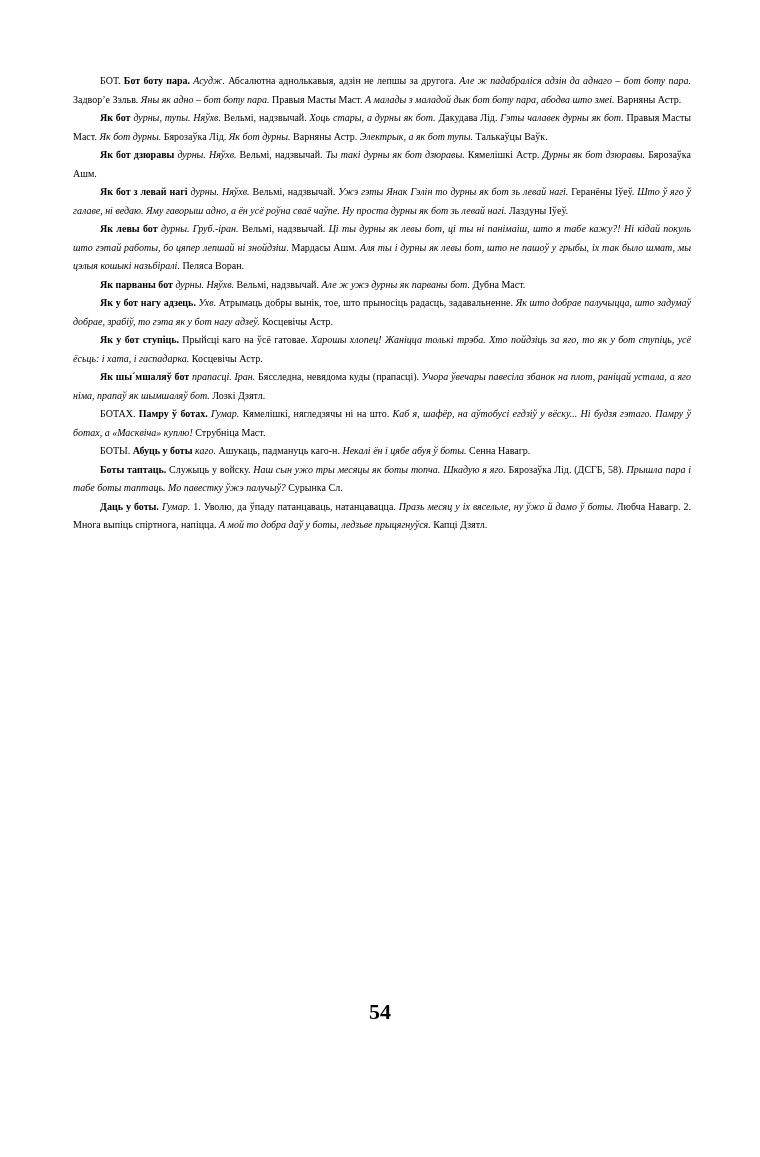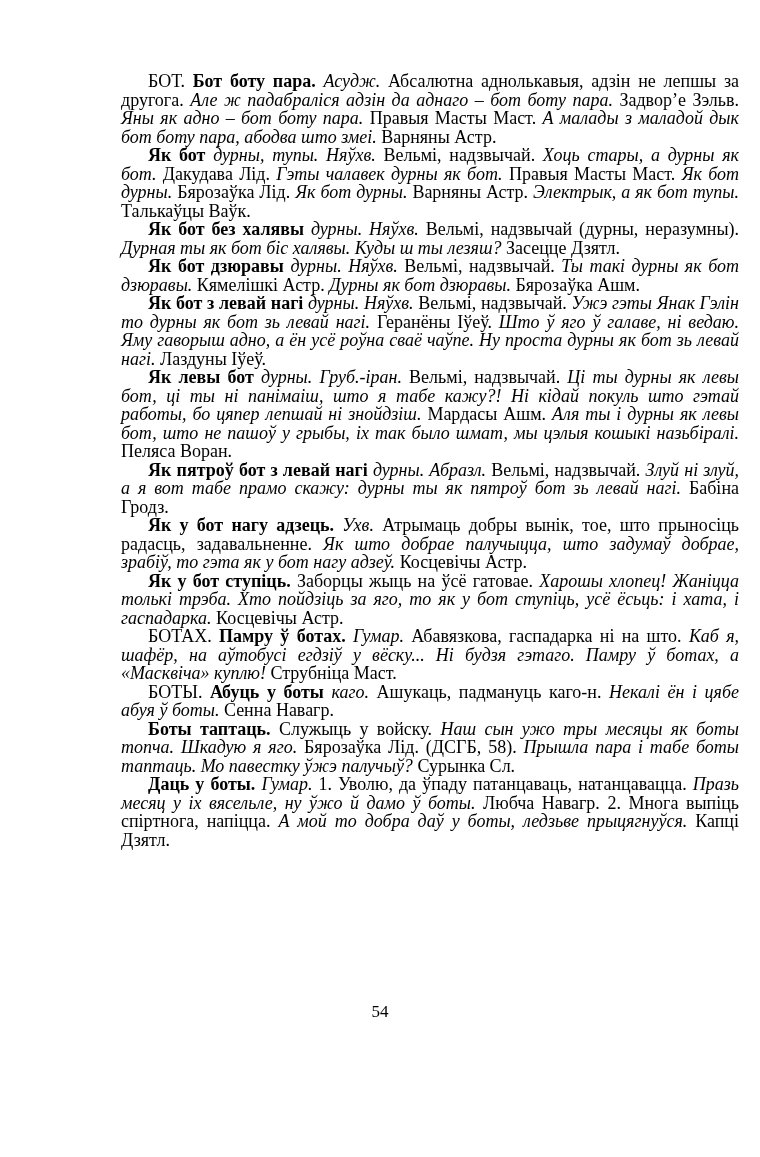--- a/index.html
+++ b/index.html
@@ -14,56 +14,56 @@
     background: #ffffff;
     color: #000000;
     font-family: "Liberation Serif", serif;
     overflow: hidden;
   }
   .text-body {
     position: absolute;
     top: 72px;
     left: 73px;
     width: 618px;
-    font-size: 18px;
+    font-size: 10px;
     line-height: 18.5px;
     text-align: justify;
-    margin-left: 48px;
   }
   .entry {
     margin: 0;
     padding: 0;
     text-indent: 27px;
   }
   .n { font-weight: normal; font-style: normal; }
   .b { font-weight: bold;   font-style: normal; }
   .i { font-weight: normal; font-style: italic; }
   .page-number {
     position: absolute;
     top: 1002px;
     left: 0;
     width: 100%;
     text-align: center;
-    font-size: 17px;
+    font-size: 22px;
     line-height: 20px;
+    font-weight: bold;
   }
 </style>
 </head>
 <body>
 
 <div class="page">
   <div class="text-body">
       <p class="entry"><span class="n">БОТ.  </span><span class="b">Бот боту пара. </span><span class="i">Асудж. </span><span class="n">Абсалютна аднолькавыя, адзін не лепшы за другога. </span><span class="i">Але ж падабраліся адзін да аднаго – бот боту пара. </span><span class="n">Задвор’е Зэльв. </span><span class="i">Яны як адно – бот боту пара. </span><span class="n">Правыя Масты Маст. </span><span class="i">А малады з маладой дык бот боту пара, абодва што змеі. </span><span class="n">Варняны Астр.</span></p>
       <p class="entry"><span class="b">Як бот </span><span class="i">дурны, тупы. Няўхв. </span><span class="n">Вельмі, надзвычай. </span><span class="i">Хоць стары, а дурны як бот. </span><span class="n">Дакудава Лід. </span><span class="i">Гэты чалавек дурны як бот. </span><span class="n">Правыя Масты Маст. </span><span class="i">Як бот дурны. </span><span class="n">Бярозаўка Лід. </span><span class="i">Як бот дурны. </span><span class="n">Варняны Астр. </span><span class="i">Электрык, а як бот тупы. </span><span class="n">Талькаўцы Ваўк.</span></p>
-      <p class="entry"><span class="b">Як бот без халявы </span><span class="i">дурны. Няўхв. </span><span class="n">Вельмі, надзвычай (дурны, неразумны). </span><span class="i">Дурная ты як бот біс халявы. Куды ш ты лезяш? </span><span class="n">Засецце Дзятл.</span></p>
       <p class="entry"><span class="b">Як бот дзюравы </span><span class="i">дурны. Няўхв. </span><span class="n">Вельмі, надзвычай. </span><span class="i">Ты такі дурны як бот дзюравы. </span><span class="n">Кямелішкі Астр. </span><span class="i">Дурны як бот дзюравы. </span><span class="n">Бярозаўка Ашм.</span></p>
       <p class="entry"><span class="b">Як бот з левай нагі </span><span class="i">дурны. Няўхв. </span><span class="n">Вельмі, надзвычай. </span><span class="i">Ужэ гэты Янак Гэлін то дурны як бот зь левай нагі. </span><span class="n">Геранёны Іўеў. </span><span class="i">Што ў яго ў галаве, ні ведаю. Яму гаворыш адно, а ён усё роўна сваё чаўпе. Ну проста дурны як бот зь левай нагі. </span><span class="n">Лаздуны Іўеў.</span></p>
       <p class="entry"><span class="b">Як левы бот </span><span class="i">дурны. Груб.-іран.  </span><span class="n">Вельмі, надзвычай. </span><span class="i">Ці ты дурны як  левы бот, ці ты ні панімаіш, што я табе кажу?! Ні кідай покуль што гэтай работы, бо цяпер лепшай ні знойдзіш. </span><span class="n">Мардасы Ашм. </span><span class="i">Аля ты і дурны як левы бот, што не пашоў у грыбы, іх так было шмат, мы цэлыя кошыкі назьбіралі. </span><span class="n">Пеляса Воран.</span></p>
-      <p class="entry"><span class="b">Як пятроў бот з левай нагі </span><span class="i">дурны. Абразл. </span><span class="n">Вельмі, надзвычай. </span><span class="i">Злуй ні злуй, а я вот табе прамо скажу: дурны ты як пятроў бот зь левай нагі. </span><span class="n">Бабіна Гродз.</span></p>
+      <p class="entry"><span class="b">Як парваны бот </span><span class="i">дурны. Няўхв. </span><span class="n">Вельмі, надзвычай. </span><span class="i">Але ж ужэ дурны як парваны бот. </span><span class="n">Дубна Маст.</span></p>
       <p class="entry"><span class="b">Як у бот нагу адзець. </span><span class="i">Ухв. </span><span class="n">Атрымаць добры вынік, тое, што прыносіць радасць, задавальненне. </span><span class="i">Як што добрае палучыцца, што задумаў добрае, зрабіў, то гэта як у бот нагу адзеў. </span><span class="n">Косцевічы Астр.</span></p>
-      <p class="entry"><span class="b">Як у бот ступіць. </span><span class="n">Заборцы жыць на ўсё гатовае. </span><span class="i">Харошы хлопец! Жаніцца толькі трэба. Хто пойдзіць за яго, то як у бот ступіць, усё ёсьць: і хата, і гаспадарка. </span><span class="n">Косцевічы Астр.</span></p>
-      <p class="entry"><span class="n">БОТАХ. </span><span class="b">Памру ў ботах. </span><span class="i">Гумар. </span><span class="n">Абавязкова,  гаспадарка ні на што. </span><span class="i">Каб я, шафёр, на аўтобусі егдзіў у вёску... Ні будзя гэтаго. Памру ў ботах, а «Масквіча» куплю! </span><span class="n">Струбніца Маст.</span></p>
+      <p class="entry"><span class="b">Як у бот ступіць. </span><span class="n">Прыйсці каго на ўсё гатовае. </span><span class="i">Харошы хлопец! Жаніцца толькі трэба. Хто пойдзіць за яго, то як у бот ступіць, усё ёсьць: і хата, і гаспадарка. </span><span class="n">Косцевічы Астр.</span></p>
+      <p class="entry"><span class="b">Як шы´мшаляў бот </span><span class="i">прапасці. Іран. </span><span class="n">Бясследна, невядома куды (прапасці). </span><span class="i">Учора ўвечары павесіла збанок на плот, раніцай устала, а яго німа, прапаў як шымшаляў бот. </span><span class="n">Лозкі Дзятл.</span></p>
+      <p class="entry"><span class="n">БОТАХ. </span><span class="b">Памру ў ботах. </span><span class="i">Гумар. </span><span class="n">Кямелішкі,  нягледзячы ні на што. </span><span class="i">Каб я, шафёр, на аўтобусі егдзіў у вёску... Ні будзя гэтаго. Памру ў ботах, а «Масквіча» куплю! </span><span class="n">Струбніца Маст.</span></p>
       <p class="entry"><span class="n">БОТЫ. </span><span class="b">Абуць у боты </span><span class="i">каго. </span><span class="n">Ашукаць, падмануць каго-н. </span><span class="i">Некалі ён і цябе абуя ў боты. </span><span class="n">Сенна Навагр.</span></p>
       <p class="entry"><span class="b">Боты таптаць. </span><span class="n">Служыць у войску. </span><span class="i">Наш сын ужо тры месяцы як боты топча. Шкадую я яго. </span><span class="n">Бярозаўка Лід. (ДСГБ, 58). </span><span class="i">Прышла пара і табе боты таптаць. Мо павестку ўжэ палучыў? </span><span class="n">Сурынка Сл.</span></p>
       <p class="entry"><span class="b">Даць у боты. </span><span class="i">Гумар. </span><span class="n">1. Уволю, да ўпаду патанцаваць, натанцавацца. </span><span class="i">Празь месяц у іх вясельле, ну ўжо й дамо ў боты. </span><span class="n">Любча Навагр. 2. Многа выпіць спіртнога, напіцца. </span><span class="i">А мой то добра даў у боты, ледзьве прыцягнуўся. </span><span class="n">Капці Дзятл.</span></p>
     </div>
   <div class="page-number">54</div>
 </div>
 
 </body></html>

